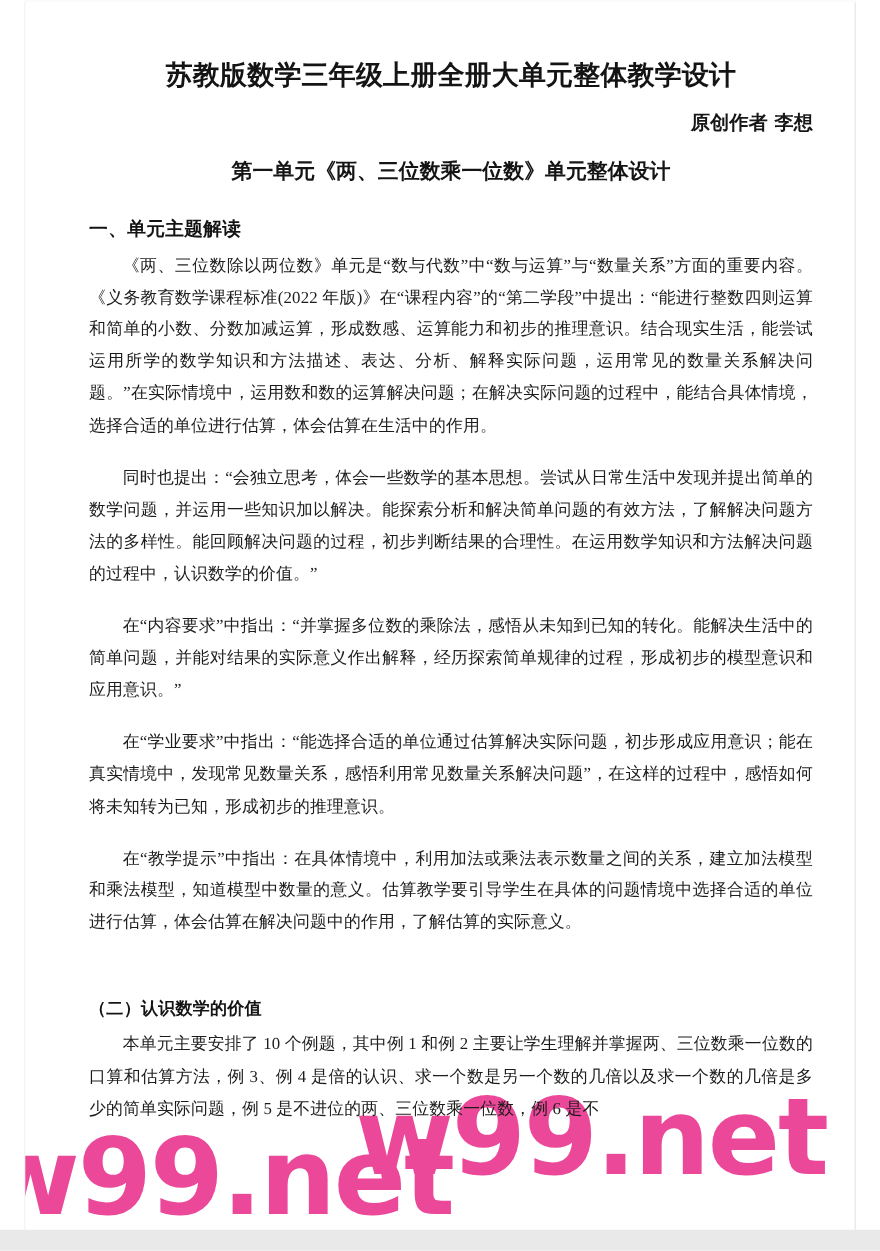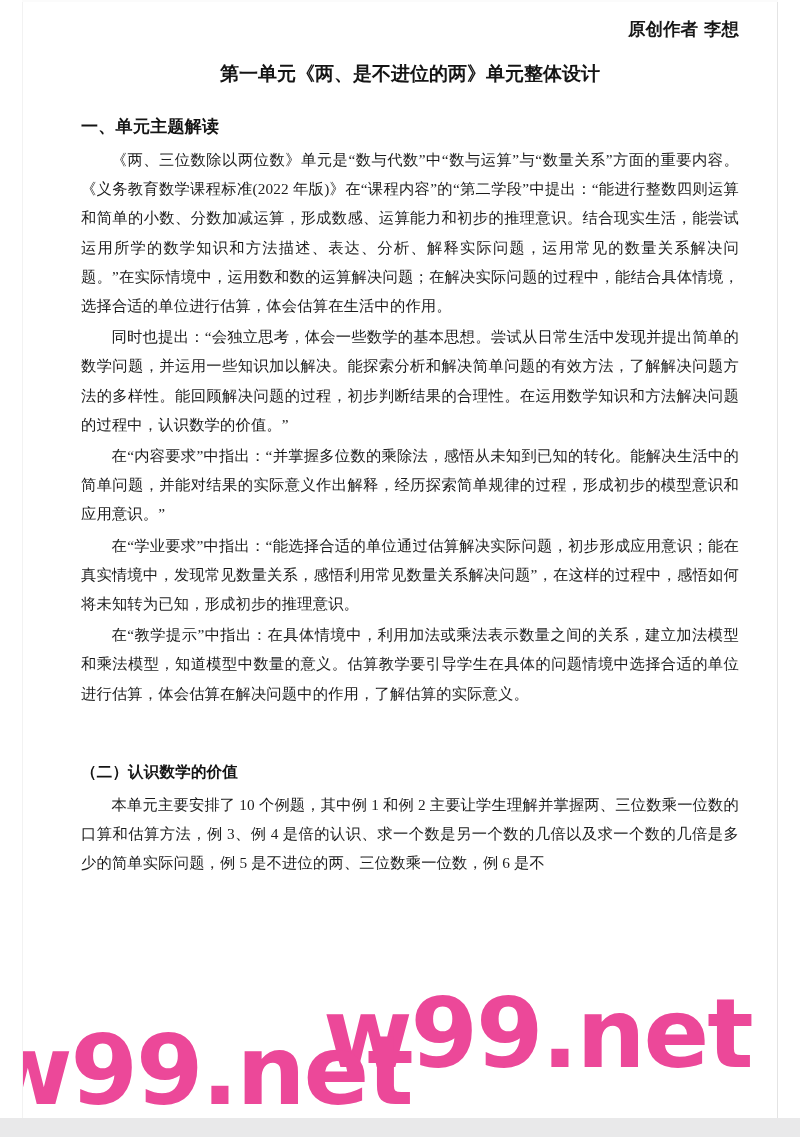--- a/index.html
+++ b/index.html
@@ -134,40 +134,41 @@
     margin: 0;
     padding-top: 7px;
     text-indent: 2em;
     font-family: "Liberation Serif", "DejaVu Serif", serif;
     font-size: 15.3px;
     line-height: 29.2px;
     color: #1c1c1c;
     text-align: justify;
     letter-spacing: 0.15px;
   }
-  p.body.tight { padding-top: 2px; }
+  p.body.tight { padding-top: 2px; margin-top: 16px; }
 </style>
 </head>
 <body>
 
 <div class="viewer">
 
   <div class="page-top-hairline"></div>
 
   <div class="page">
 
     <div class="watermark">w99.net</div>
     <div class="watermark w2">w99.net</div>
 
     <div class="content">
 
+      <h1 class="doc-title">苏教版数学三年级上册全册大单元整体教学设计</h1>
 
       <p class="doc-author">原创作者 李想</p>
 
-      <p class="doc-subtitle">第一单元《两、是不进位的两》单元整体设计</p>
+      <p class="doc-subtitle">第一单元《两、三位数乘一位数》单元整体设计</p>
 
       <h2 class="sec-title">一、单元主题解读</h2>
 
 
       <p class="body">《两、三位数除以两位数》单元是“数与代数”中“数与运算”与“数量关系”方面的重要内容。《义务教育数学课程标准(2022 年版)》在“课程内容”的“第二学段”中提出：“能进行整数四则运算和简单的小数、分数加减运算，形成数感、运算能力和初步的推理意识。结合现实生活，能尝试运用所学的数学知识和方法描述、表达、分析、解释实际问题，运用常见的数量关系解决问题。”在实际情境中，运用数和数的运算解决问题；在解决实际问题的过程中，能结合具体情境，选择合适的单位进行估算，体会估算在生活中的作用。</p>
       <p class="body tight">同时也提出：“会独立思考，体会一些数学的基本思想。尝试从日常生活中发现并提出简单的数学问题，并运用一些知识加以解决。能探索分析和解决简单问题的有效方法，了解解决问题方法的多样性。能回顾解决问题的过程，初步判断结果的合理性。在运用数学知识和方法解决问题的过程中，认识数学的价值。”</p>
       <p class="body tight">在“内容要求”中指出：“并掌握多位数的乘除法，感悟从未知到已知的转化。能解决生活中的简单问题，并能对结果的实际意义作出解释，经历探索简单规律的过程，形成初步的模型意识和应用意识。”</p>
       <p class="body tight">在“学业要求”中指出：“能选择合适的单位通过估算解决实际问题，初步形成应用意识；能在真实情境中，发现常见数量关系，感悟利用常见数量关系解决问题”，在这样的过程中，感悟如何将未知转为已知，形成初步的推理意识。</p>
       <p class="body tight">在“教学提示”中指出：在具体情境中，利用加法或乘法表示数量之间的关系，建立加法模型和乘法模型，知道模型中数量的意义。估算教学要引导学生在具体的问题情境中选择合适的单位进行估算，体会估算在解决问题中的作用，了解估算的实际意义。</p>
 

